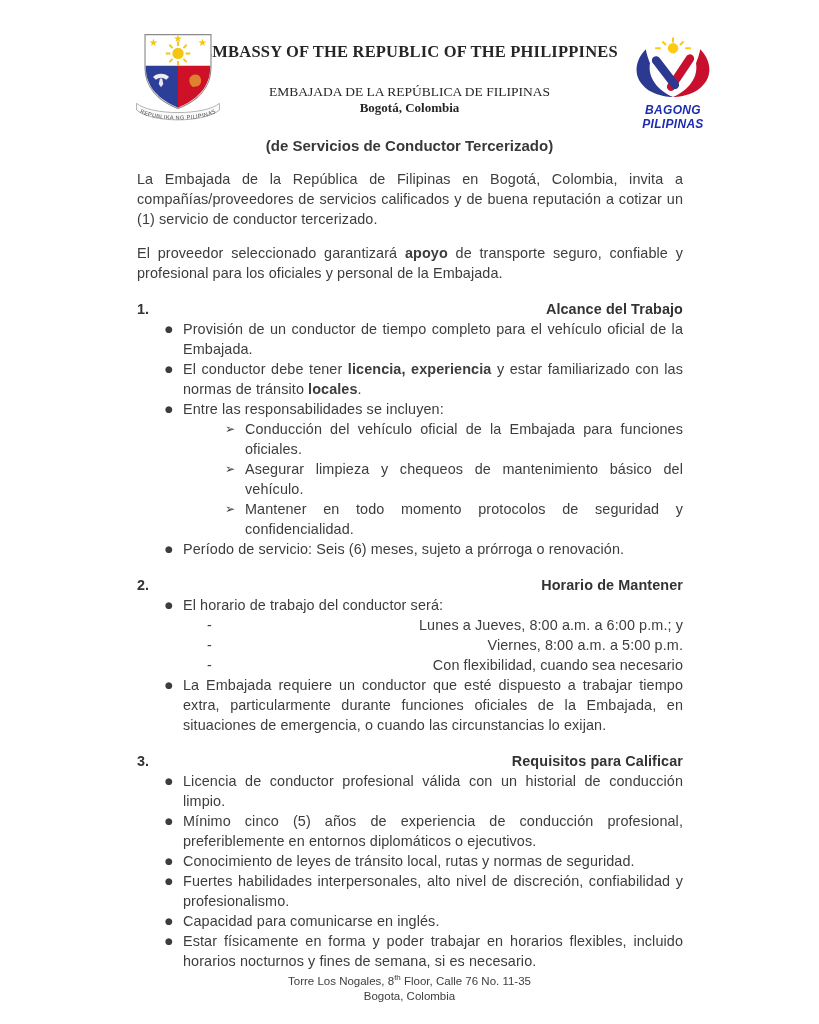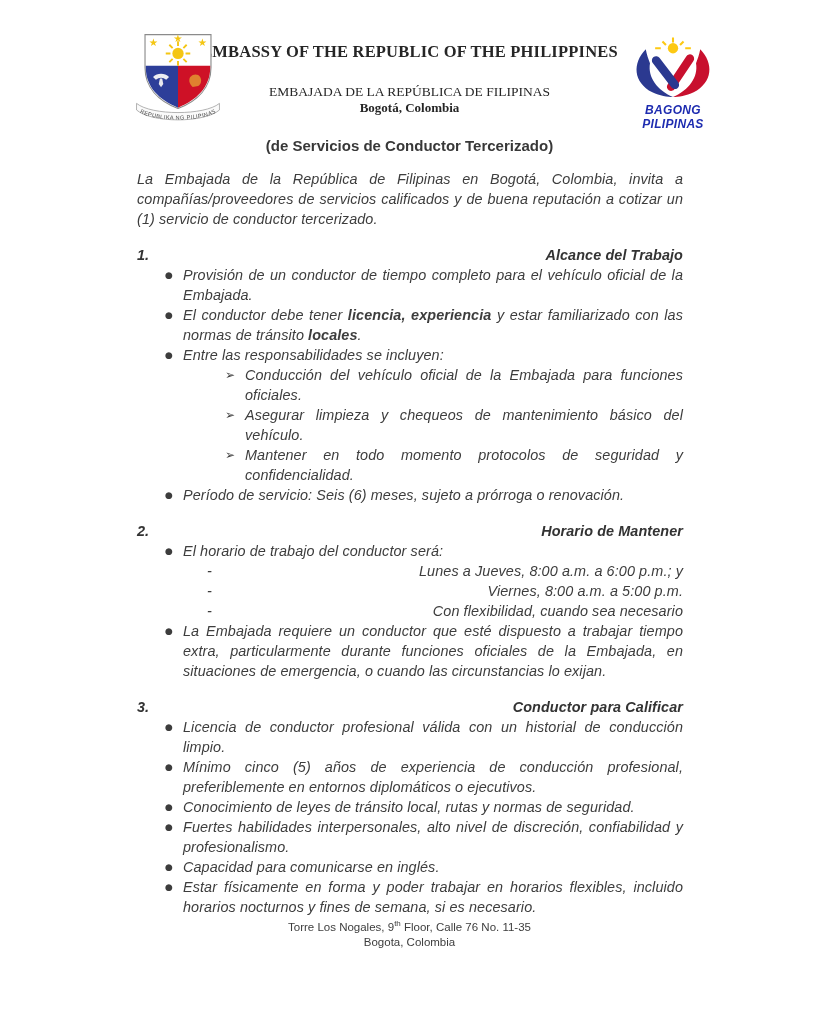--- a/index.html
+++ b/index.html
@@ -19,21 +19,21 @@
   .h-line1 { font-size:16.5px; font-weight:bold; letter-spacing:.2px; }
   .h-line2 { font-size:13.5px; margin-top:22px; }
   .h-line3 { font-size:13px; font-weight:bold; }
   .bagong  { position:absolute; right:94px; top:36px; width:104px; text-align:center; }
   .bagong-label { font-size:12px; font-weight:bold; font-style:italic; letter-spacing:.3px; margin-top:1px; }
 
   
   .doc-title { text-align:center; margin-top:10px; font-weight:bold; font-size:15px; line-height:21px; color:#383838; }
 
   
-  .content { width:546px; margin:0 auto 0 137px; font-size:14.4px; line-height:20px; letter-spacing:.1px;font-style:italic; }
+  .content { width:546px; margin:0 auto 0 137px; font-size:14.4px; line-height:20px; letter-spacing:.1px; }
   .para { text-align:justify; margin-top:13px; }
   .section { margin-top:16px; }
   .sec-head { display:flex; font-weight:bold; color:#333; }
   .sec-num { width:23px; flex:none; }
   .sec-title { flex:1;text-align:right; }
   .bullet-row { display:flex; }
   .bullet-row .marker { flex:none; margin-left:28px; width:18px; font-size:9px; line-height:20px; font-family:"DejaVu Sans", sans-serif; }
   .arrow-row  { display:flex; }
   .arrow-row .marker { flex:none; margin-left:88px; width:20px; font-size:12px; line-height:20px; font-family:"DejaVu Sans", sans-serif; }
   .dash-row   { display:flex; }
@@ -108,20 +108,21 @@
   </div>
 
   <div class="doc-title">
     <div>(de Servicios de Conductor Tercerizado)</div>
   </div>
 
   <div class="content">
 
     <p class="para">La Embajada de la República de Filipinas en Bogotá, Colombia, invita a compañías/proveedores de servicios calificados y de buena reputación a cotizar un (1) servicio de conductor tercerizado.</p>
 
+    <p class="para"><span>El proveedor seleccionado garantizará </span><span class="semibold">apoyo</span><span> de transporte seguro, confiable y profesional para los oficiales y personal de la Embajada.</span></p>
 
     <div class="section">
       <div class="sec-head">
         <span class="sec-num">1.</span>
         <span class="sec-title">Alcance del Trabajo</span>
       </div>
       <div class="bullet-row">
         <span class="marker">●</span>
         <span class="li-text">Provisión de un conductor de tiempo completo para el vehículo oficial de la Embajada.</span>
       </div>
@@ -174,21 +175,21 @@
       </div>
       <div class="bullet-row">
         <span class="marker">●</span>
         <span class="li-text">La Embajada requiere un conductor que esté dispuesto a trabajar tiempo extra, particularmente durante funciones oficiales de la Embajada, en situaciones de emergencia, o cuando las circunstancias lo exijan.</span>
       </div>
     </div>
 
     <div class="section">
       <div class="sec-head">
         <span class="sec-num">3.</span>
-        <span class="sec-title">Conductor para Calificar</span>
+        <span class="sec-title">Requisitos para Calificar</span>
       </div>
       <div class="bullet-row">
         <span class="marker">●</span>
         <span class="li-text">Licencia de conductor profesional válida con un historial de conducción limpio.</span>
       </div>
       <div class="bullet-row">
         <span class="marker">●</span>
         <span class="li-text">Mínimo cinco (5) años de experiencia de conducción profesional, preferiblemente en entornos diplomáticos o ejecutivos.</span>
       </div>
       <div class="bullet-row">
@@ -204,18 +205,18 @@
         <span class="li-text">Capacidad para comunicarse en inglés.</span>
       </div>
       <div class="bullet-row">
         <span class="marker">●</span>
         <span class="li-text">Estar físicamente en forma y poder trabajar en horarios flexibles, incluido horarios nocturnos y fines de semana, si es necesario.</span>
       </div>
     </div>
   </div>
 
   <div class="footer">
-    <div><span>Torre Los Nogales, 9</span><span class="sup">th</span><span> Floor, Calle 76 No. 11-35</span></div>
+    <div><span>Torre Los Nogales, 8</span><span class="sup">th</span><span> Floor, Calle 76 No. 11-35</span></div>
     <div>Bogota, Colombia</div>
 
   </div>
 
 </div>
 
 </body></html>

